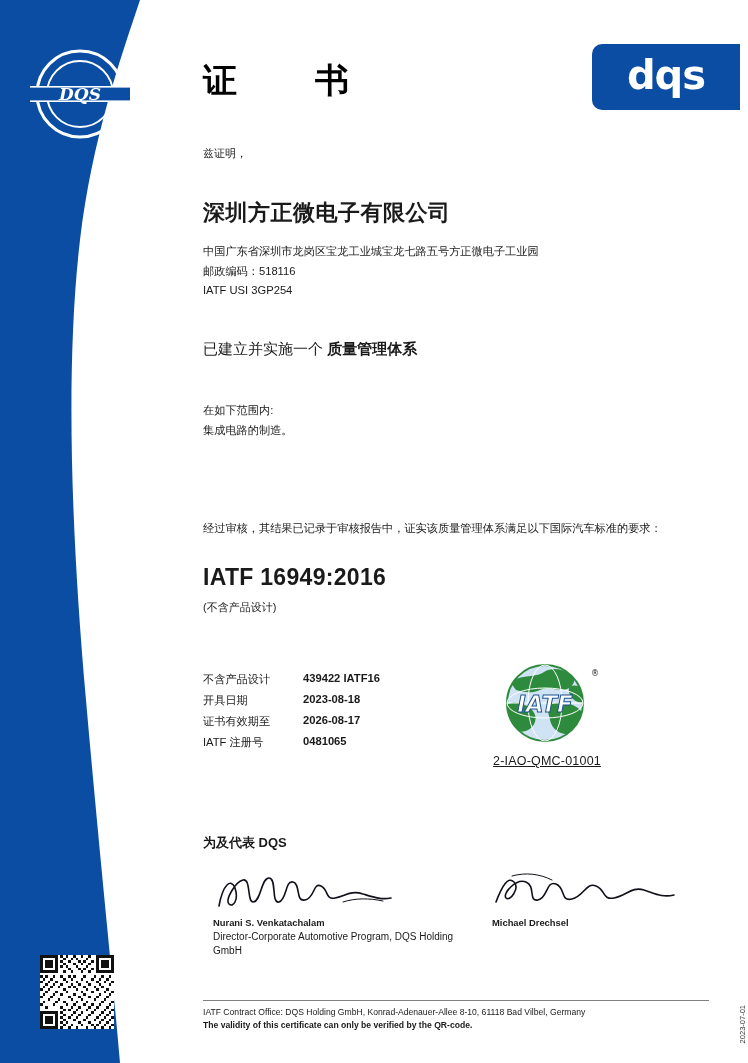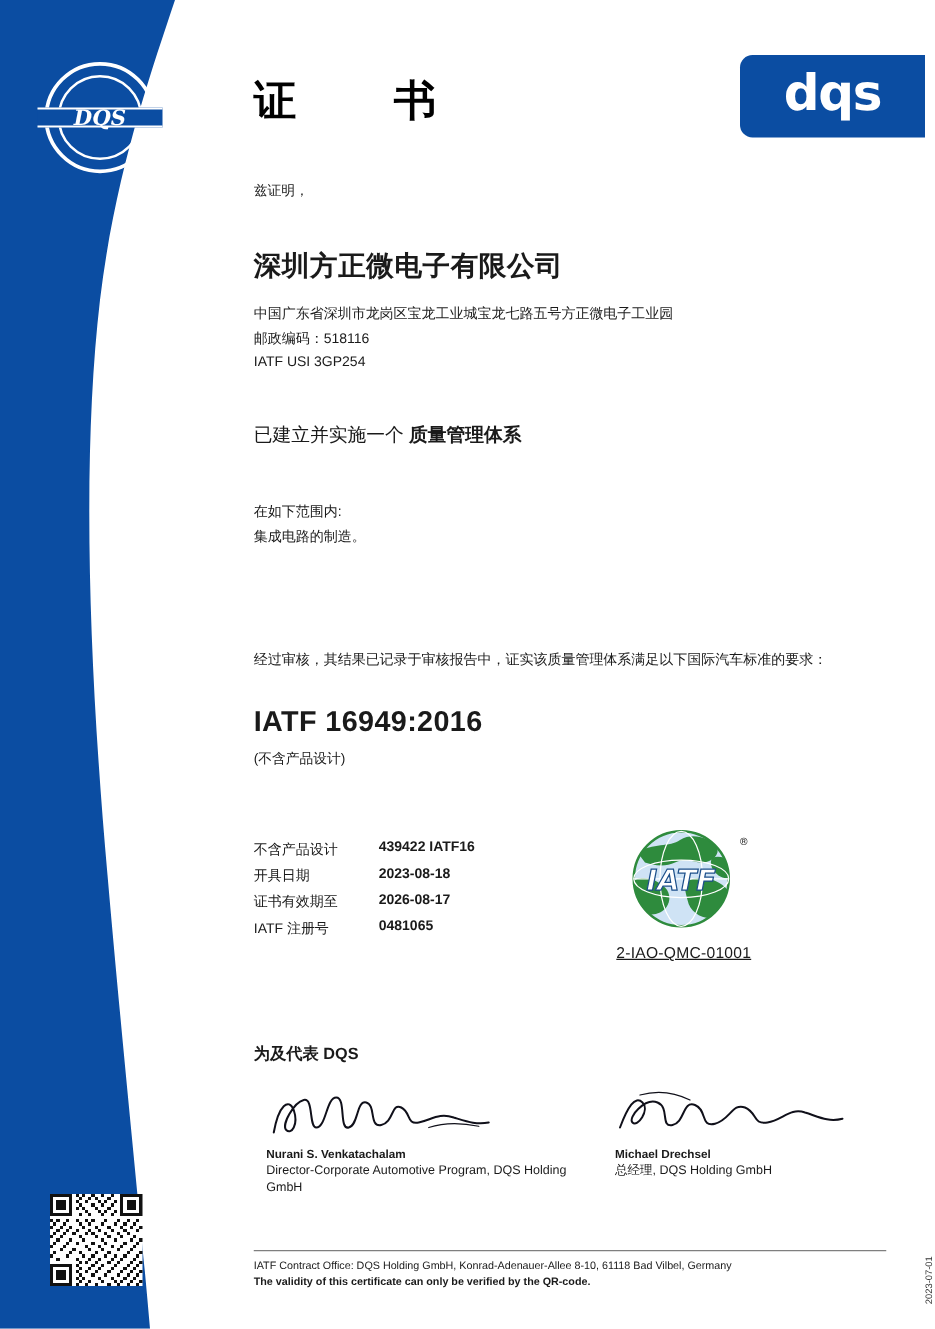--- a/index.html
+++ b/index.html
@@ -311,21 +311,20 @@
 </div>
 
 <div class="sig right">
   <div class="scribble">
     <svg width="190" height="48" viewBox="0 0 190 48" xmlns="http://www.w3.org/2000/svg">
       <path d="M4,34 C10,18 16,8 22,14 C28,20 18,34 14,30 C10,26 24,10 34,14 C44,18 36,34 46,32 C56,30 54,12 64,16 C74,20 68,34 80,31 C92,28 94,14 104,18 C114,22 110,32 122,30 C134,28 140,18 152,22 C162,25 170,30 182,27" fill="none" stroke="#10101a" stroke-width="1.6" stroke-linecap="round"></path>
       <path d="M20,8 C34,4 48,6 60,12" fill="none" stroke="#10101a" stroke-width="1" stroke-linecap="round"></path>
     </svg>
   </div>
   <div class="name">Michael Drechsel</div>
-  <div class="role">总经理, DQS Holding GmbH</div>
 </div>
 
 <div class="qr">
   <svg width="74" height="74" viewBox="0 0 29 29" xmlns="http://www.w3.org/2000/svg" shape-rendering="crispEdges">
     <rect width="29" height="29" fill="#ffffff"></rect>
     <g fill="#111111">
 
       <path d="M0,0h7v7h-7z M1,1h5v5h-5z" fill="#111111"></path>
       <rect x="1" y="1" width="5" height="5" fill="#ffffff"></rect>
       <rect x="2" y="2" width="3" height="3"></rect>

